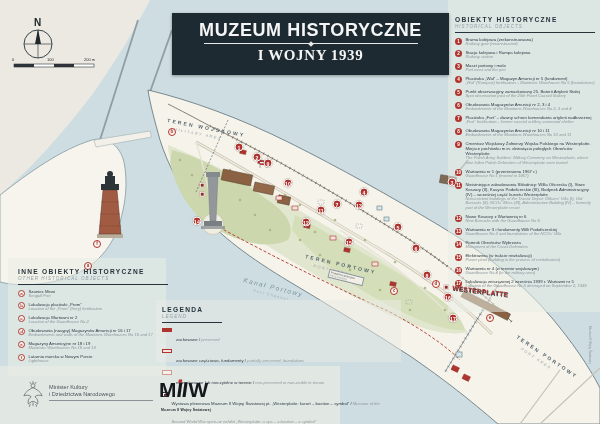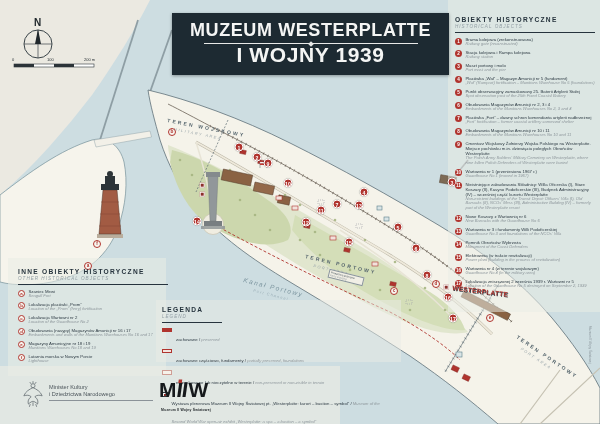--- a/index.html
+++ b/index.html
@@ -6,21 +6,21 @@
   body{width:600px;height:424px;position:relative;overflow:hidden;
        font-family:"Liberation Sans",sans-serif;background:#cddde1;}
   #stage{position:absolute;inset:0;width:600px;height:424px;}
   svg text{font-family:"Liberation Sans",sans-serif;}
 
   
   .banner{position:absolute;left:172px;top:13px;width:277px;height:62px;
     background:#1d2a32;color:#f4f5f4;text-align:center;
     box-shadow:0 1px 3px rgba(0,0,0,.35);padding-top:7px;box-sizing:border-box;}
   .banner .l1{font-size:18px;font-weight:bold;letter-spacing:.6px;line-height:20px;}
-  .banner .l2{font-size:21px;font-weight:bold;letter-spacing:.6px;line-height:18px;}
+  .banner .l2{font-size:15px;font-weight:bold;letter-spacing:.6px;line-height:18px;font-family:Liberation Serif, serif;}
   .banner .div{position:relative;width:214px;height:1px;background:#e8e9e8;margin:3px auto 2px;}
   .banner .div::after{content:"";position:absolute;left:50%;top:-1.5px;width:4px;height:4px;
     background:#e8e9e8;transform:translateX(-50%) rotate(45deg);}
 
   
   .sec-h-pl{font-size:6.6px;font-weight:bold;letter-spacing:1.3px;color:#26333d;}
   .sec-h-en{font-size:4.6px;font-style:italic;letter-spacing:1px;color:#94a0a6;margin-top:1px;}
   .sec-rule{height:1px;background:#26333d;margin:3px 0 4px;}
 
   
@@ -277,21 +277,21 @@
     <div class="mk-ltr" style="left: 394px; top: 291px;">c</div>
     <div class="mk-ltr" style="left: 436px; top: 284px;">d</div>
     <div class="mk-ltr" style="left: 490px; top: 318px;">e</div>
     <div class="mk-ltr" style="left: 97px; top: 244px;">f</div>
     <div class="mk-sq" style="left: 202px; top: 185px;"></div>
     <div class="mk-sq" style="left: 202px; top: 194px;"></div>
     <div class="mk-sq" style="left: 446px; top: 287px;"></div>
   </div>
 
 <div class="banner">
-  <div class="l1">MUZEUM WESTERPLATTE</div>
+  <div class="l1">MUZEUM HISTORYCZNE</div>
   <div class="div"></div>
   <div class="l2">I WOJNY 1939</div>
 </div>
 
 <div class="sidebar">
   <div class="sec-h-pl">OBIEKTY HISTORYCZNE</div>
   <div class="sec-h-en">HISTORICAL OBJECTS</div>
   <div class="sec-rule"></div>
 
     <div class="obj-item">

